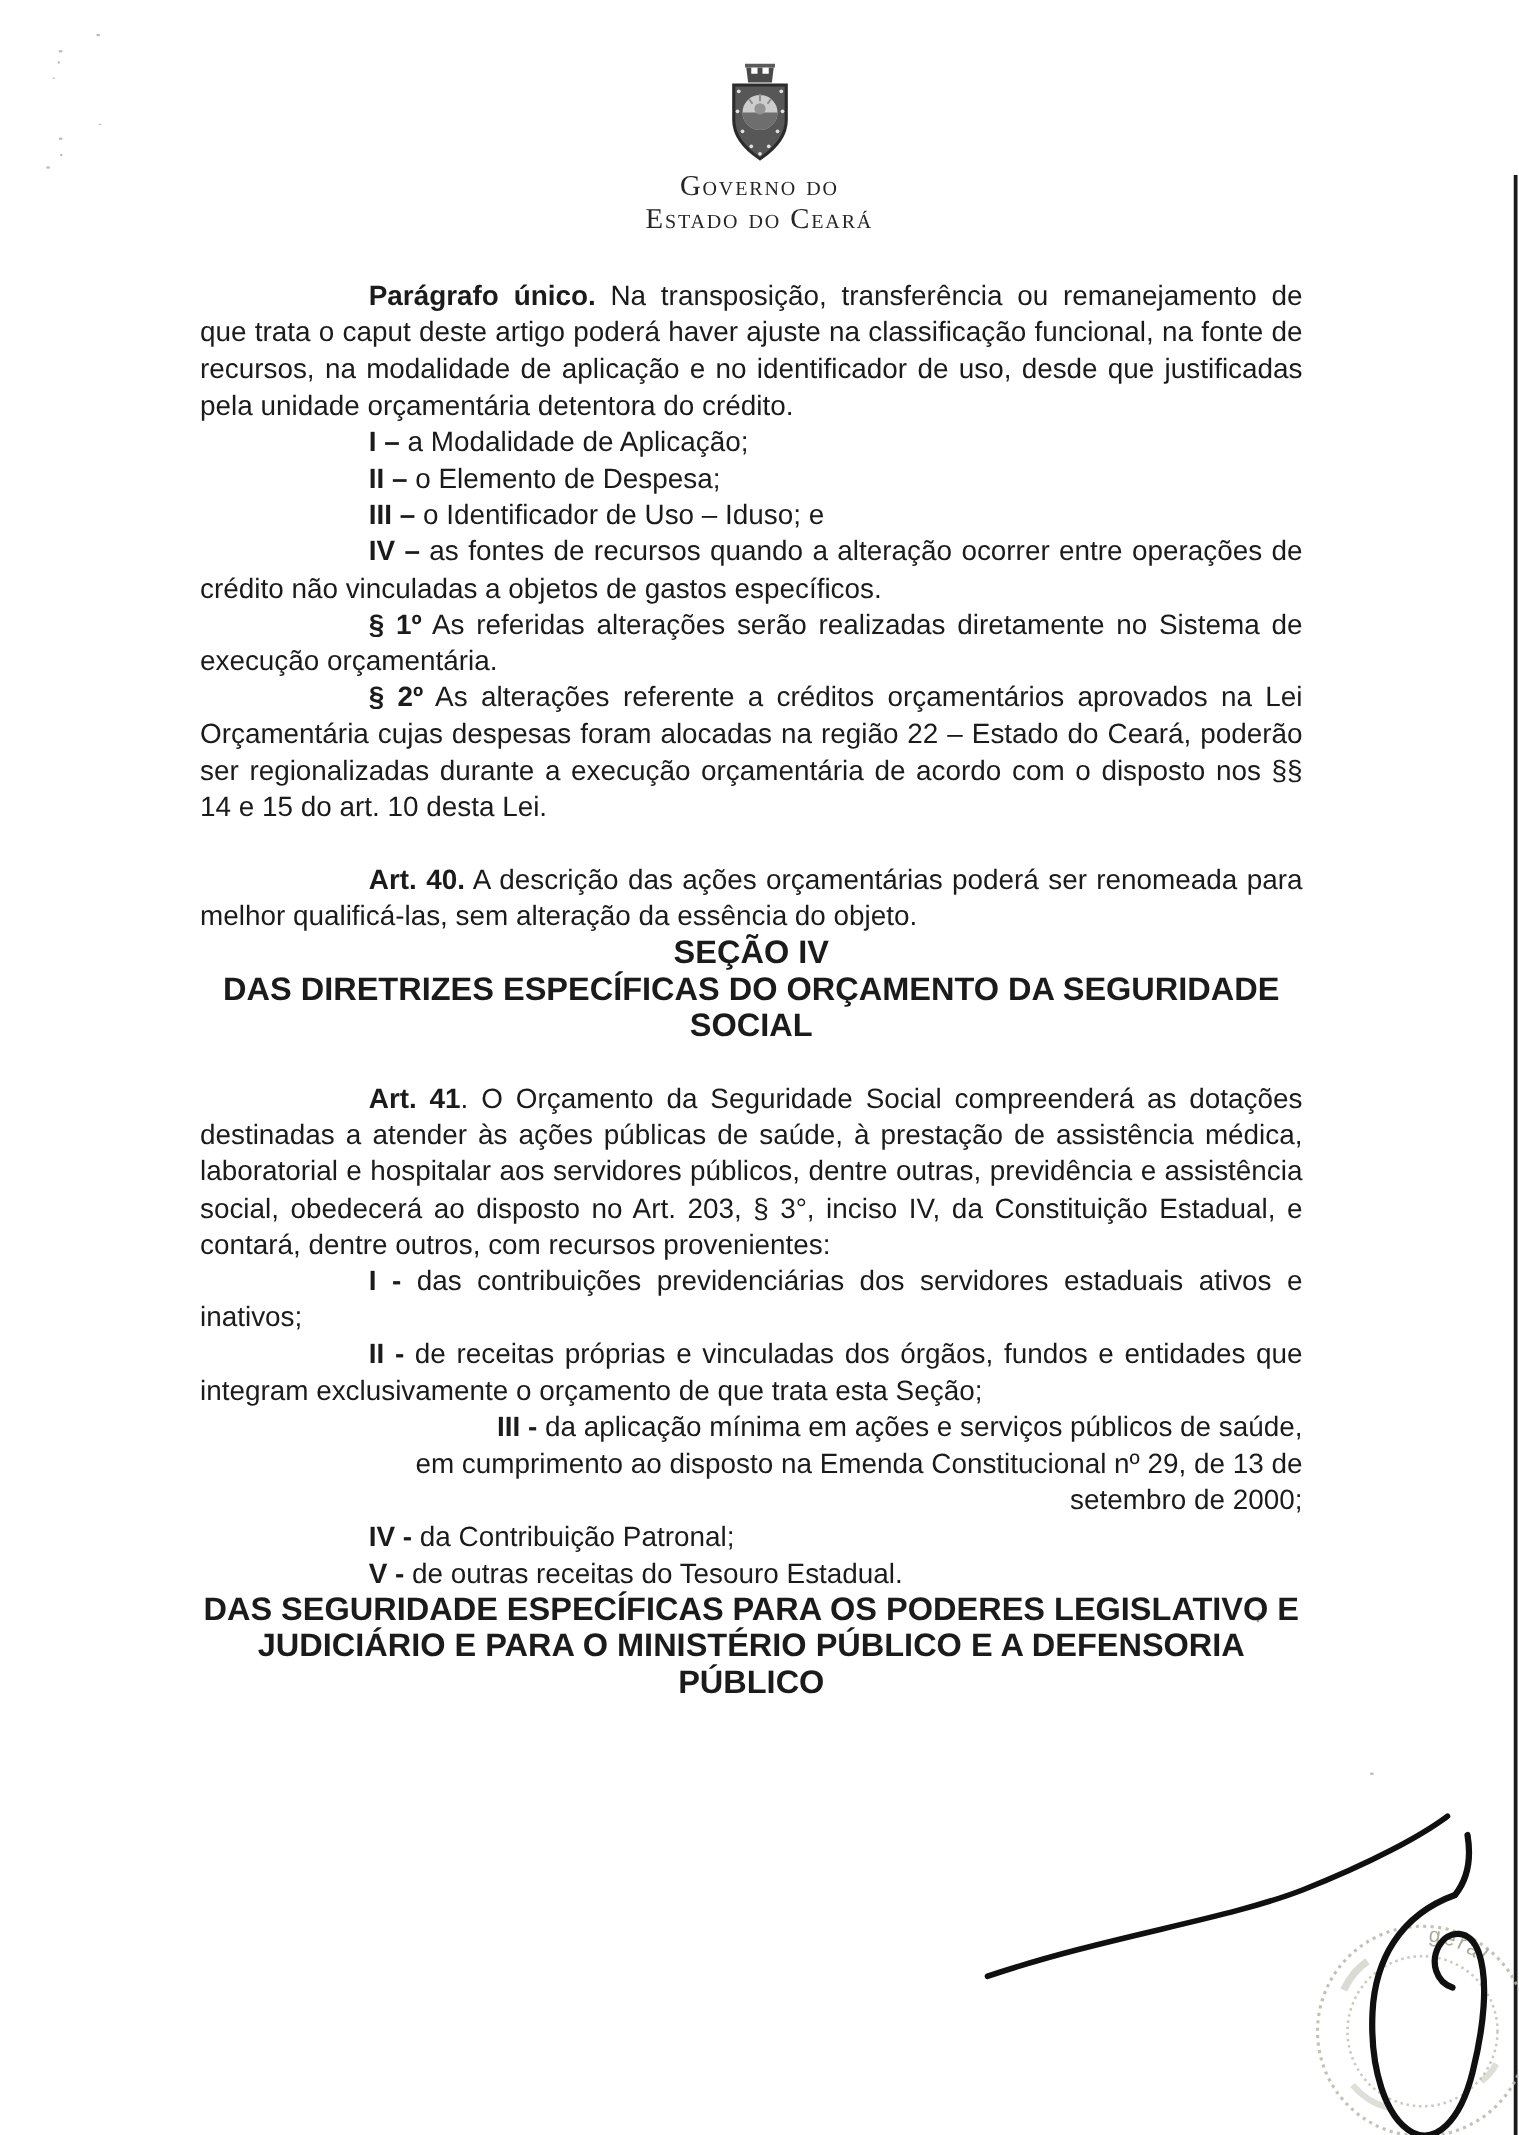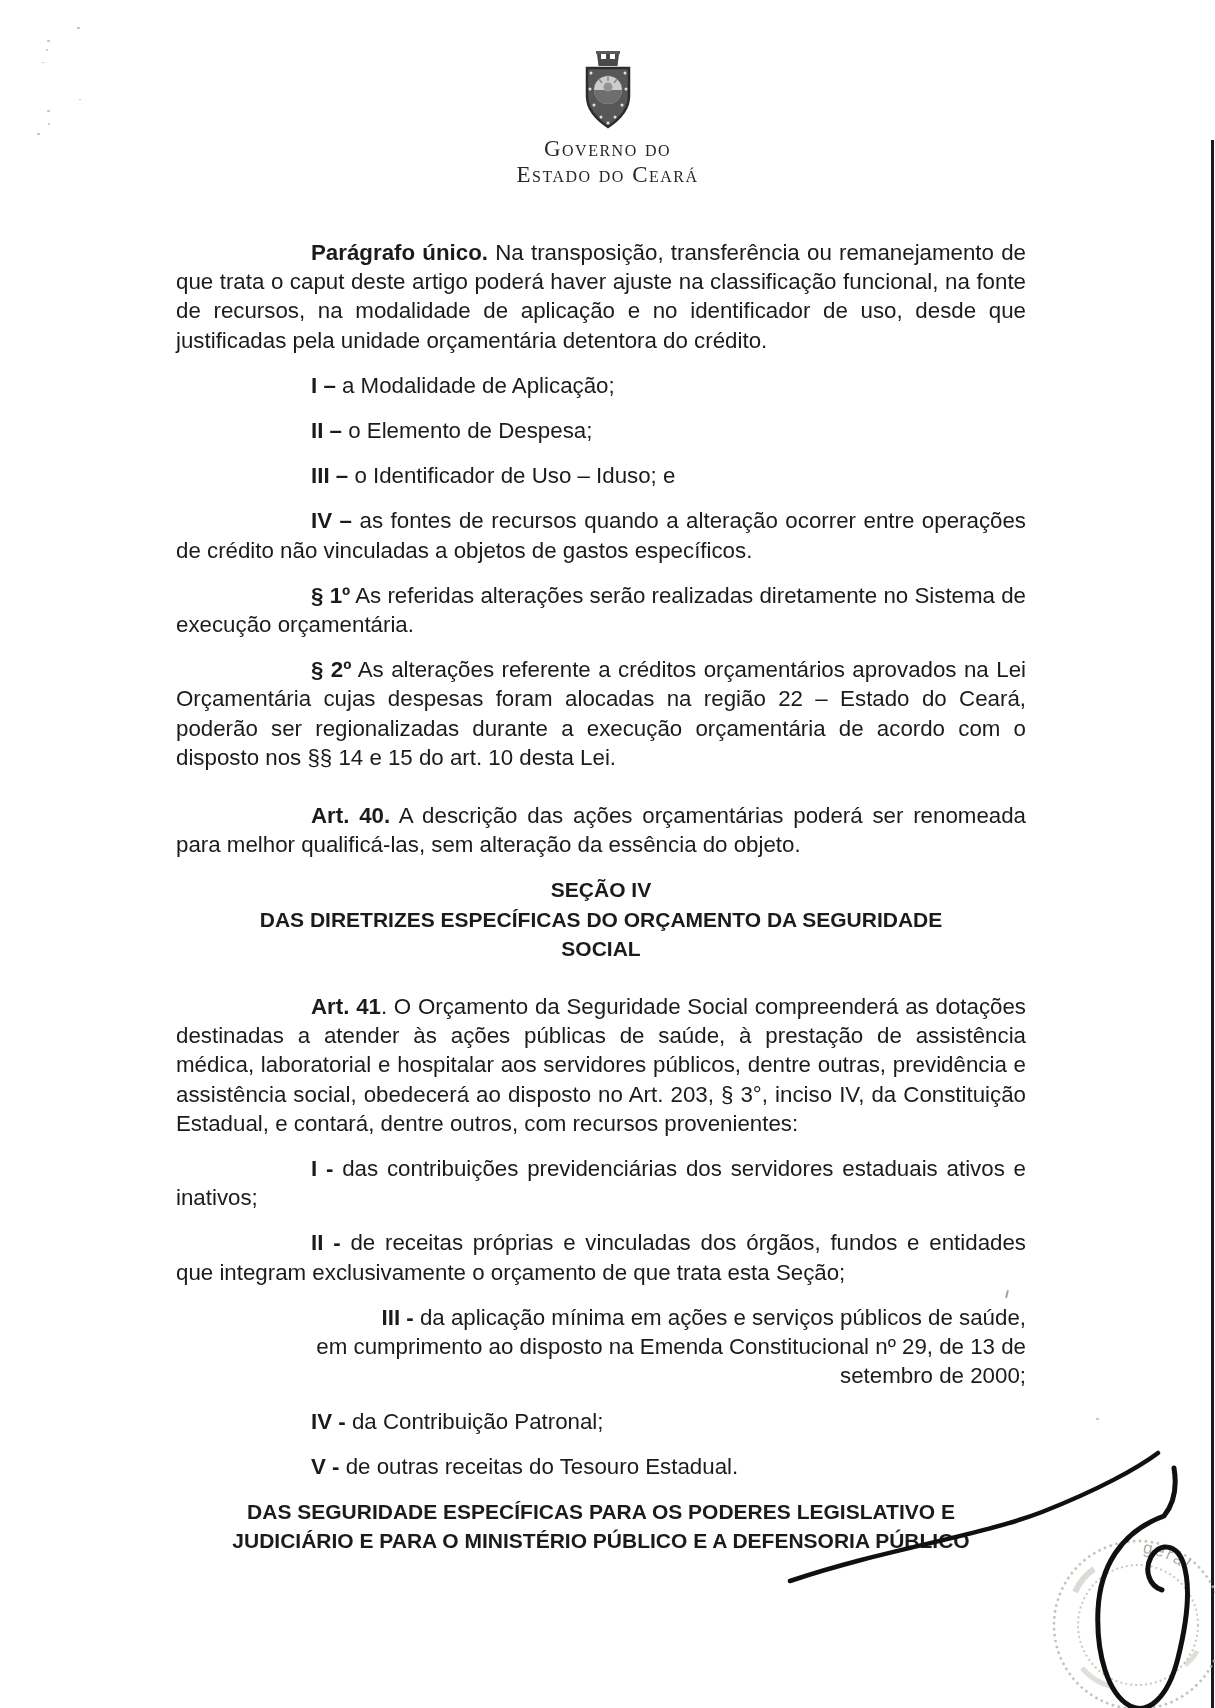--- a/index.html
+++ b/index.html
@@ -18,27 +18,27 @@
     font-family:"Liberation Serif", serif;
     font-variant:small-caps;
     font-size:23px;line-height:26px;
     letter-spacing:1.5px;color:#262626;
   }
   
   .content{
     position:absolute;top:222px;left:160px;width:882px;
     font-size:22.3px;line-height:29.2px;
   }
-  .para{margin:16px;text-align:justify;text-indent:135px;}
+  .para{margin:0;text-align:justify;text-indent:135px;}
   .para .lead{font-weight:bold;}
   .prewrap{white-space:pre-wrap;}
   .ragged{text-align:right;}
   .mt1{margin-top:29px;}
   .mt2{margin-top:52px;}
-  .heading{margin:0;text-align:center;font-weight:bold;font-size:21px;line-height:29.2px;}
+  .heading{margin:0;text-align:center;font-weight:bold;font-size:26px;line-height:29.2px;}
   
   .edge-line{position:absolute;left:1211px;top:140px;width:3px;height:1568px;background:#1a1a1a;}
   .speck{position:absolute;background:#8a8a8a;opacity:.55;border-radius:1px;}
   .sig-overlay{position:absolute;left:700px;top:1300px;width:515px;height:408px;}
   .stamp-group{filter:blur(0.5px);}
 </style>
 </head>
 <body>
 
 <div class="page">

